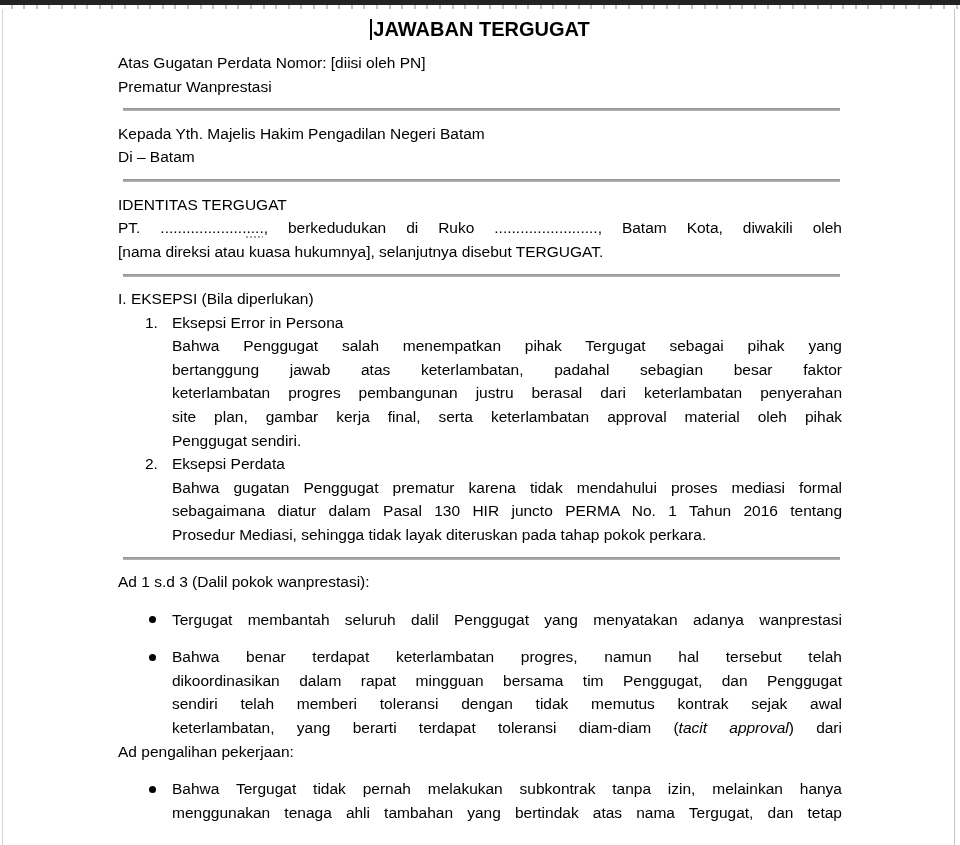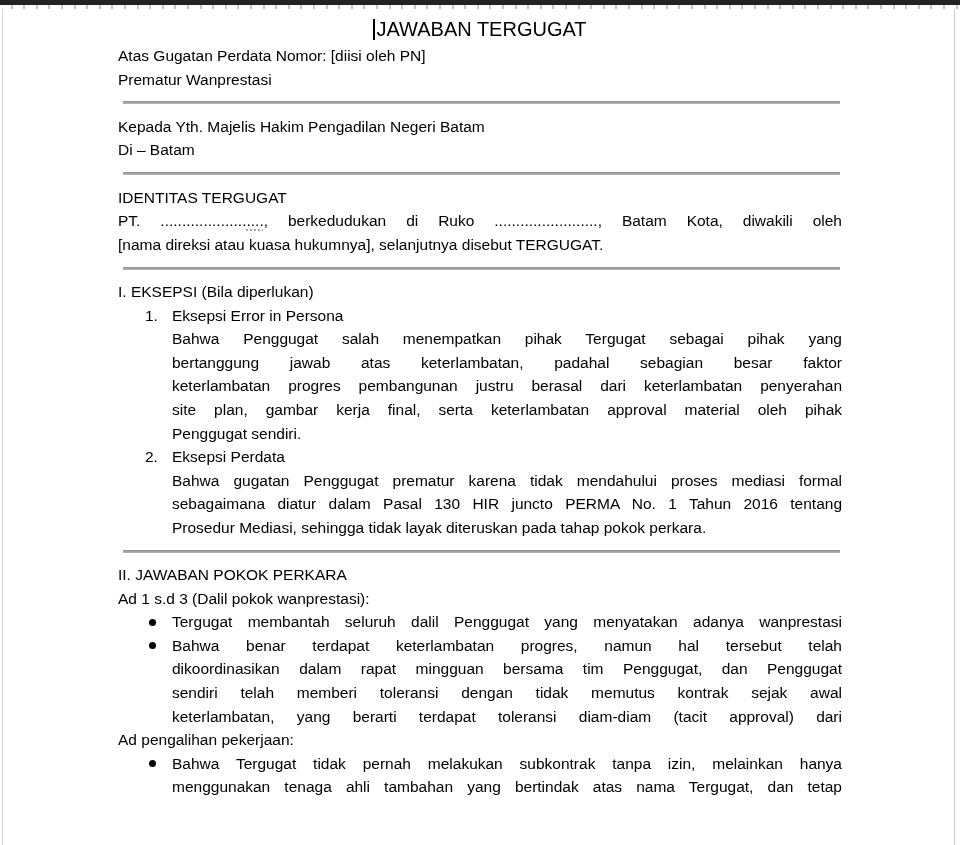--- a/index.html
+++ b/index.html
@@ -22,39 +22,39 @@
   
   .edge-left  { position: absolute; left: 2px;  top: 9px; bottom: 0; width: 1px; background: #d4d4d4; }
   .edge-right { position: absolute; right: 5px; top: 9px; bottom: 0; width: 1px; background: #c6c6c6; }
 
   .content {
     position: absolute; top: 9px; left: 0; right: 0; bottom: 0;
     padding: 6px 118px 0 118px;
     font-size: 15.5px; line-height: 23.6px;
     overflow: hidden;
   }
-  .title-row { text-align: center; font-size: 20px; font-weight: normal; line-height: 28px; margin-bottom: 1px; white-space: nowrap; }
+  .title-row { text-align: center; font-size: 20px; font-weight: bold; line-height: 28px; margin-bottom: 8px; white-space: nowrap; }
   .caret { display: inline-block; width: 2px; height: 21px; background: #000000; vertical-align: -4px; margin-right: 1px; }
 
   .line { white-space: nowrap; }
   .jl { text-align: justify; text-align-last: justify; }
   .ll { text-align: left; }
 
   .hr-row { height: 23.6px; display: flex; align-items: center; }
   .hr-line { width: 100%; height: 3px; background: linear-gradient(#8f8f8f, #b7b7b7); margin-left: 5px; margin-right: 2px; }
 
   .indent { margin-left: 54px; }
   .li-item { position: relative; }
   .li-num { position: absolute; left: -27px; top: 0; }
-  .bullet-item { position: relative; }
+  .bullet-item { position: relative; margin-top: 14px; }
   .bullet-dot {
     position: absolute; left: -23px; top: 8.5px;
     width: 7px; height: 7px; border-radius: 50%; background: #000000;
   }
-  .it { }
+  .it { font-style: italic; }
   .squiggle { text-decoration: underline dotted #a3a3a3 2px; text-underline-offset: 3px; }
 </style>
 </head>
 <body>
 
 <div class="page">
 
   <div class="ruler">
     <div class="ruler-bar"></div>
     <div class="ruler-ticks"></div>
@@ -109,21 +109,20 @@
         <div class="jl">Bahwa gugatan Penggugat prematur karena tidak mendahului proses mediasi formal</div>
         <div class="jl">sebagaimana diatur dalam Pasal 130 HIR juncto PERMA No. 1 Tahun 2016 tentang</div>
         <div class="line ll">Prosedur Mediasi, sehingga tidak layak diteruskan pada tahap pokok perkara.</div>
       </div>
     </div>
 
     <div class="hr-row">
         <div class="hr-line"></div>
       </div>
 
-    <div class="line ll">II. JAWABAN POKOK PERKARA</div>
     <div class="line ll">Ad 1 s.d 3 (Dalil pokok wanprestasi):</div>
 
     <div class="indent">
       <div class="bullet-item">
         <span class="bullet-dot"></span>
         <div class="jl">Tergugat membantah seluruh dalil Penggugat yang menyatakan adanya wanprestasi</div>
       </div>
       <div class="bullet-item">
         <span class="bullet-dot"></span>
         <div class="jl">Bahwa benar terdapat keterlambatan progres, namun hal tersebut telah</div>

